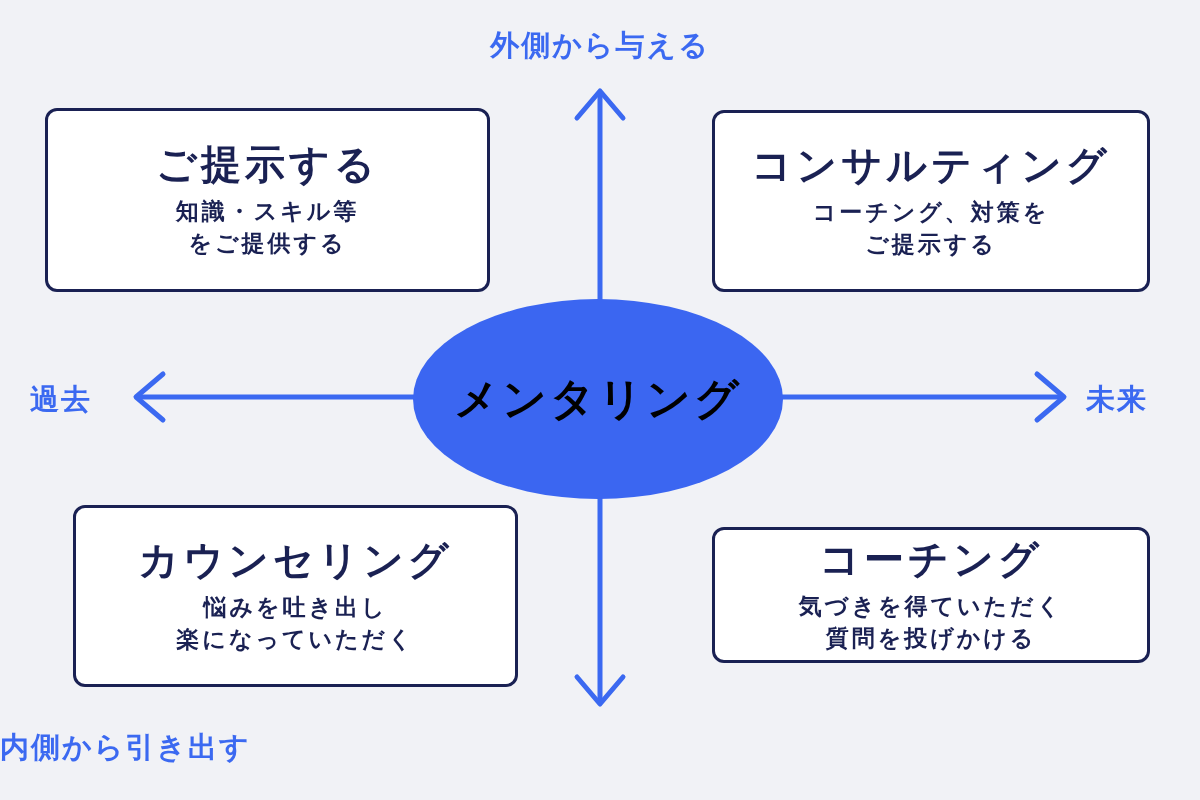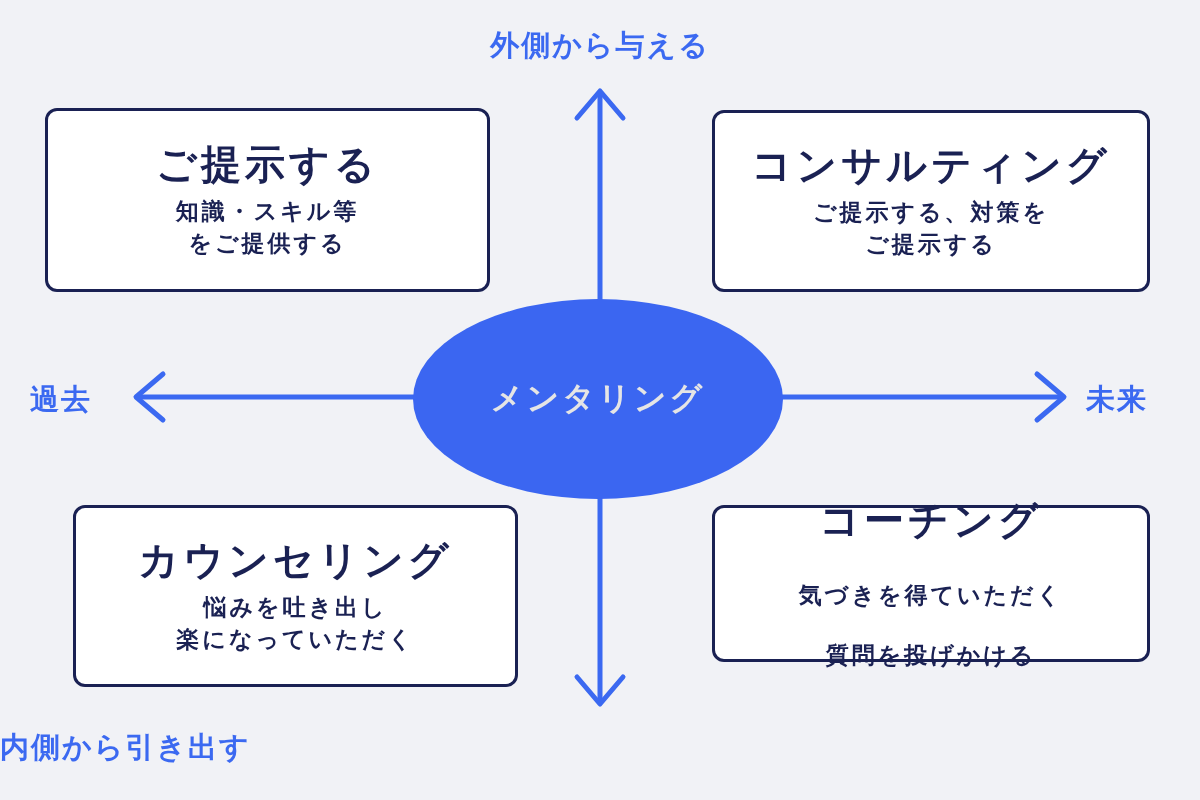--- a/index.html
+++ b/index.html
@@ -44,22 +44,22 @@
     width: 370px;
     height: 200px;
     background: #3b66f1;
     border-radius: 50%;
     display: flex;
     align-items: center;
     justify-content: center;
     z-index: 2;
   }
   .center-ellipse .center-label {
-    color: #e5e5e5;
-    font-size: 32px;
+    color: #000000;
+    font-size: 44px;
     font-weight: 800;
     letter-spacing: 3px;
     white-space: nowrap;
   }
   .quadrant-box {
     position: absolute;
     background: #ffffff;
     border: 3px solid #1a2153;
     border-radius: 12px;
     box-sizing: border-box;
@@ -82,21 +82,21 @@
   .quadrant-box .q-line {
     font-size: 23px;
     font-weight: 800;
     letter-spacing: 3px;
     line-height: 1.38;
     white-space: nowrap;
   }
   .box-tl { left: 45px;  top: 108px; width: 445px; height: 184px; }
   .box-tr { left: 712px; top: 110px; width: 438px; height: 182px; }
   .box-bl { left: 45px;  top: 505px; width: 445px; height: 182px; margin-left: 28px; }
-  .box-br { left: 712px; top: 505px; width: 438px; height: 157px; gap: 28px; }
+  .box-br { left: 712px; top: 527px; width: 438px; height: 136px; }
 </style>
 </head>
 <body>
 
 <div class="canvas">
 
   <svg class="arrows-svg" width="1200" height="800" viewBox="0 0 1200 800" aria-hidden="true">
     <g stroke="#3b69f1" stroke-width="5" fill="none" stroke-linecap="round" stroke-linejoin="round">
 
       <line x1="600" y1="397" x2="600" y2="94"></line>
@@ -121,21 +121,21 @@
   </div>
 
   <div class="quadrant-box box-tl">
     <div class="q-title">ご提示する</div>
     <div class="q-line">知識・スキル等</div>
     <div class="q-line">をご提供する</div>
   </div>
 
   <div class="quadrant-box box-tr">
     <div class="q-title">コンサルティング</div>
-    <div class="q-line">ご提示する、対策を</div>
+    <div class="q-line">コーチング、対策を</div>
     <div class="q-line">ご提示する</div>
   </div>
 
   <div class="quadrant-box box-bl">
     <div class="q-title">カウンセリング</div>
     <div class="q-line">悩みを吐き出し</div>
     <div class="q-line">楽になっていただく</div>
   </div>
 
   <div class="quadrant-box box-br">

